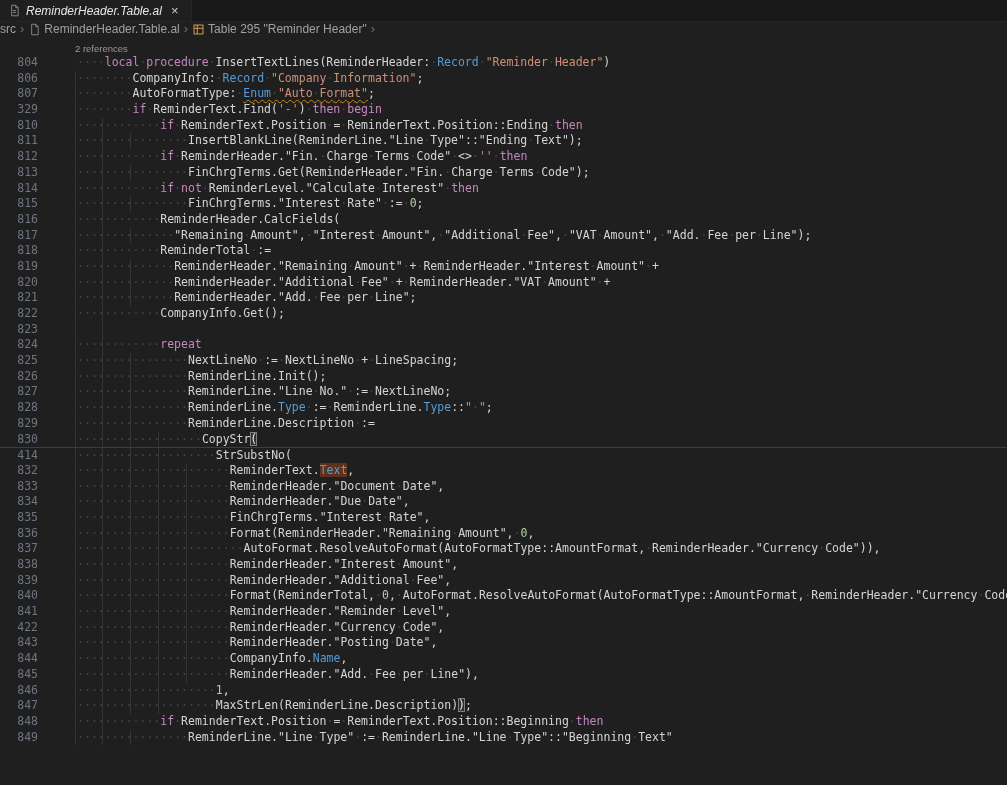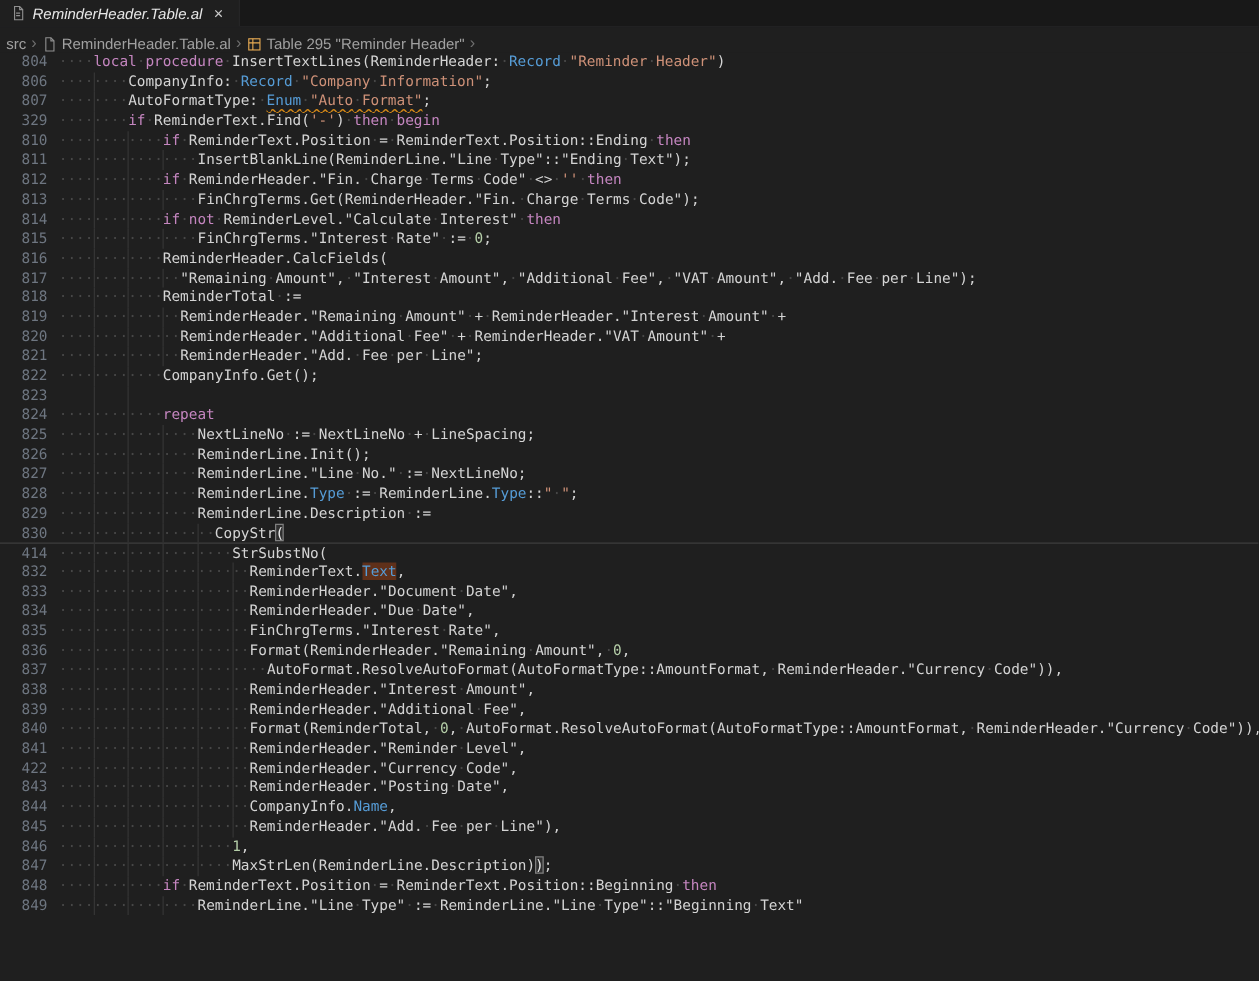--- a/index.html
+++ b/index.html
@@ -25,22 +25,22 @@
   .tab-label {
     font-size:12px; font-style:italic; color:#e7e7e7; white-space:nowrap;
   }
   .tab-close {
     color:#cccccc; font-size:13px; line-height:13px; width:16px; height:16px;
     display:flex; align-items:center; justify-content:center; border-radius:3px;
   }
 
   
   .breadcrumbs {
-    height:20px; background:var(--editor-bg,#1f1f1f); display:flex; align-items:flex-end;
-    padding-left:5px; flex:0 0 auto; font-size:12px; color:#a0a0a0; white-space:nowrap;
+    height:20px; background:var(--editor-bg,#1f1f1f); display:flex; align-items:flex-start;
+    flex:0 0 auto; font-size:12px; color:#a0a0a0; white-space:nowrap;
     overflow:hidden;
   }
   .bc-item { display:inline-flex; align-items:center; gap:3px; cursor:pointer; }
   .bc-icon { display:inline-flex; align-items:center; position:relative; top:0px; }
   .bc-sep { color:#6f6f6f; margin:0 4px; font-size:13px; position:relative; top:-1px; }
 
   
   .editor {
     flex:1 1 auto; background:var(--editor-bg,#1f1f1f); position:relative;
     font-family:"DejaVu Sans Mono","Liberation Mono",monospace;
@@ -53,21 +53,21 @@
   }
 
   .row { display:flex; height:15.7px; }
   .row.rule-top { border-top:1px solid #3e3e3e; }
   .ln {
     flex:0 0 38px; width:38px; text-align:right; padding-right:0;
     color:var(--linenum,#6e7681); user-select:none; margin-right:9px;
   }
   .code { position:relative; flex:1 1 auto; white-space:pre; }
   .guide { position:absolute; top:0; bottom:0; width:1px; background:#343434; }
-  .codetext { position:relative; z-index:1; }
+  .codetext { position:relative; z-index:1;margin-left:30px; }
 
   .ws { color:#474747; }
   .tok-p { color:var(--plain,#d4d4d4); }
   .tok-k { color:var(--keyword,#C586C0); }
   .tok-t { color:var(--type,#569CD6); }
   .tok-s { color:var(--string,#CE9178); }
   .tok-n { color:var(--number,#B5CEA8); }
   .tok-sq {
     text-decoration:underline; text-decoration-style:wavy;
     text-decoration-color:var(--squiggle,#D18616); text-decoration-thickness:1px;
@@ -122,20 +122,23 @@
               <path d="M2.5 6.5h11M6.5 2.5v11"></path>
             </g>
           </svg>
         </span>
         <span>Table 295 "Reminder Header"</span>
       </span>
       <span class="bc-sep">›</span>
     </div>
 
   <div class="editor">
+    <div class="codelens-row">
+      <span class="codelens">2 references</span>
+    </div>
 
   <div class="row">
         <div class="ln">804</div>
         <div class="code"><span class="codetext"><span class="tok-p"><span class="ws">·</span><span class="ws">·</span><span class="ws">·</span><span class="ws">·</span></span><span class="tok-k">local</span><span class="tok-p"><span class="ws">·</span></span><span class="tok-k">procedure</span><span class="tok-p"><span class="ws">·</span>InsertTextLines(ReminderHeader:<span class="ws">·</span></span><span class="tok-t">Record</span><span class="tok-p"><span class="ws">·</span></span><span class="tok-s">"Reminder<span class="ws">·</span>Header"</span><span class="tok-p">)</span></span></div>
       </div>
       <div class="row">
         <div class="ln">806</div>
         <div class="code"><span class="guide" style="left: 27.7px;"></span><span class="codetext"><span class="tok-p"><span class="ws">·</span><span class="ws">·</span><span class="ws">·</span><span class="ws">·</span><span class="ws">·</span><span class="ws">·</span><span class="ws">·</span><span class="ws">·</span>CompanyInfo:<span class="ws">·</span></span><span class="tok-t">Record</span><span class="tok-p"><span class="ws">·</span></span><span class="tok-s">"Company<span class="ws">·</span>Information"</span><span class="tok-p">;</span></span></div>
       </div>
       <div class="row">

